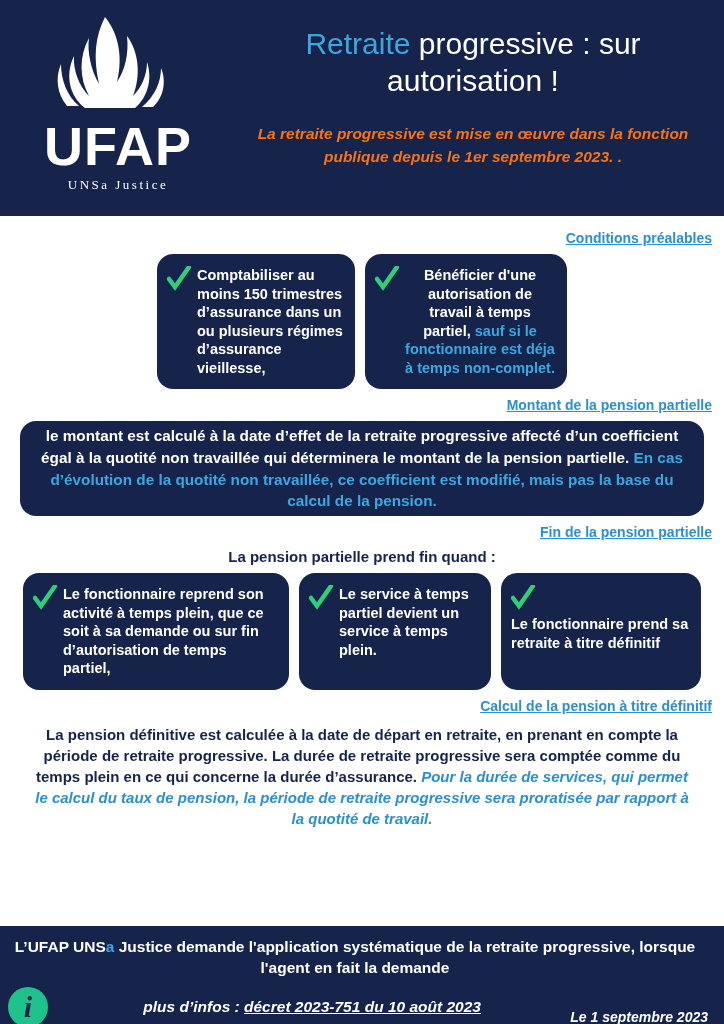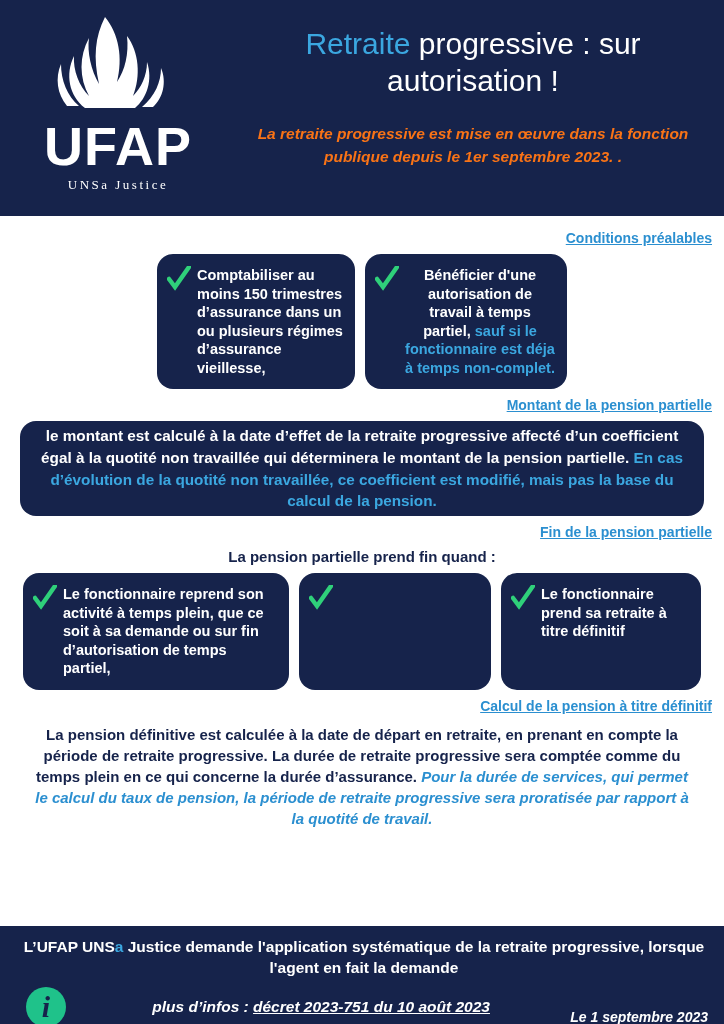--- a/index.html
+++ b/index.html
@@ -154,21 +154,21 @@
     padding: 4px 20px;
     text-align: center;
     box-sizing: border-box;
     margin: 0 8px;
   }
   .banner .blue { color: #3ba7e0; }
 
   .cards2 { display: flex; gap: 10px; justify-content: center; align-items: stretch; }
   .d1 { width: 266px; }
   .d2 { width: 192px; }
-  .d3 { width: 200px; }
+  .d3 { width: 200px; flex-direction: column; }
 
   .para {
     color: #16234b;
     font-weight: bold;
     font-size: 15px;
     line-height: 1.4;
     text-align: center;
     padding: 2px 18px 0 18px;
   }
   .para .blue-i { color: #2b8fd0; font-style: italic; }
@@ -176,21 +176,21 @@
   
   .footer {
     position: absolute;
     left: 0;
     bottom: 0;
     width: 724px;
     height: 98px;
     background: #16234b;
     color: #ffffff;
     box-sizing: border-box;
-    padding: 10px 16px 8px 20px;
+    padding: 10px 16px 8px 2px;
   }
   .footer-top {
     text-align: center;
     font-weight: bold;
     font-size: 15.5px;
     line-height: 1.38;
   }
   .footer-top .blue { color: #3ba7e0; }
   .footer-bottom {
     display: flex;
@@ -297,20 +297,21 @@
             </svg>
         </span>
         <span class="txt">Le fonctionnaire reprend son activité à temps plein, que ce soit à sa demande ou sur fin d’autorisation de temps partiel,</span>
       </div>
       <div class="card d2">
         <span class="check">
           <svg width="24" height="26" viewBox="0 0 24 26">
               <path d="M2 13 L8 21 L22 1" stroke="#2fd07a" stroke-width="4.5" fill="none" stroke-linecap="round"></path>
             </svg>
         </span>
+        <span class="txt">Le service à temps partiel devient un service à temps plein.</span>
       </div>
       <div class="card d3">
         <span class="check">
           <svg width="24" height="26" viewBox="0 0 24 26">
               <path d="M2 13 L8 21 L22 1" stroke="#2fd07a" stroke-width="4.5" fill="none" stroke-linecap="round"></path>
             </svg>
         </span>
         <span class="txt">Le fonctionnaire prend sa retraite à titre définitif</span>
       </div>
     </div>

